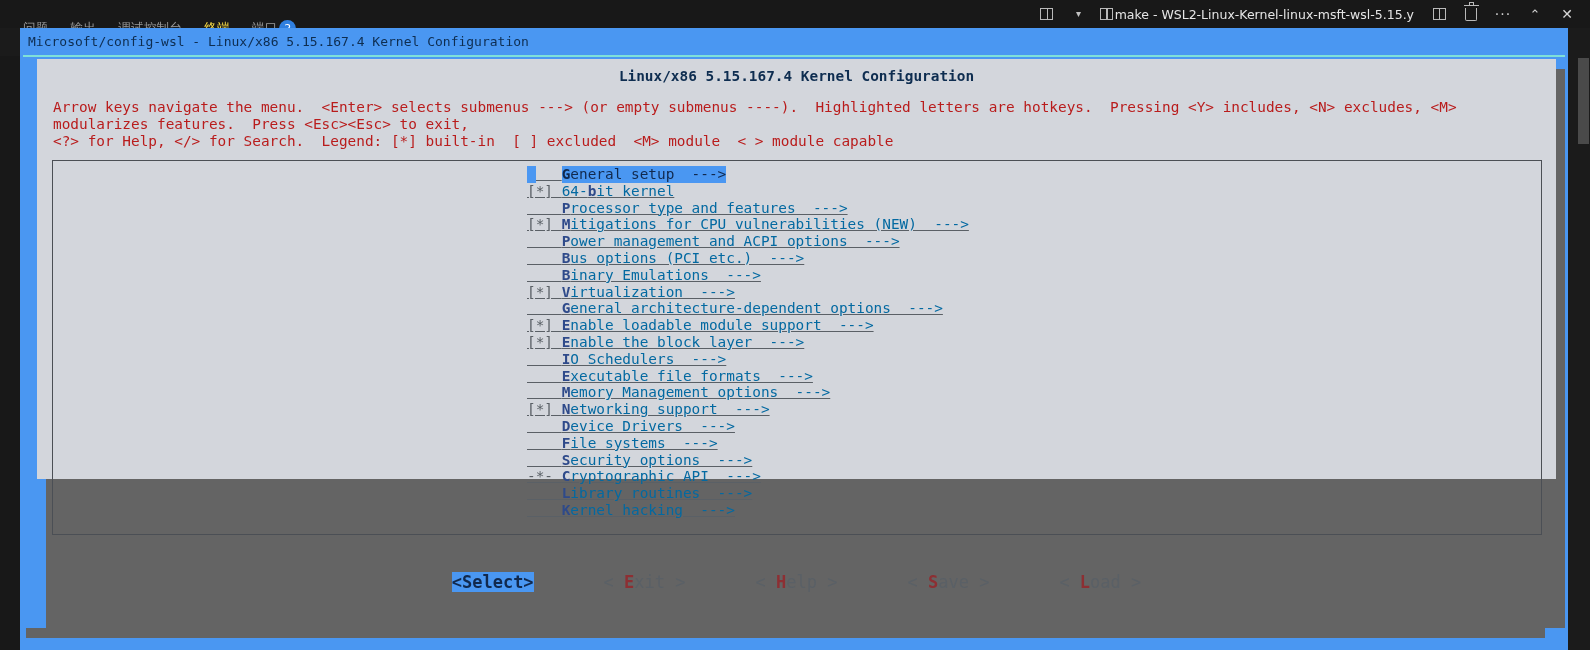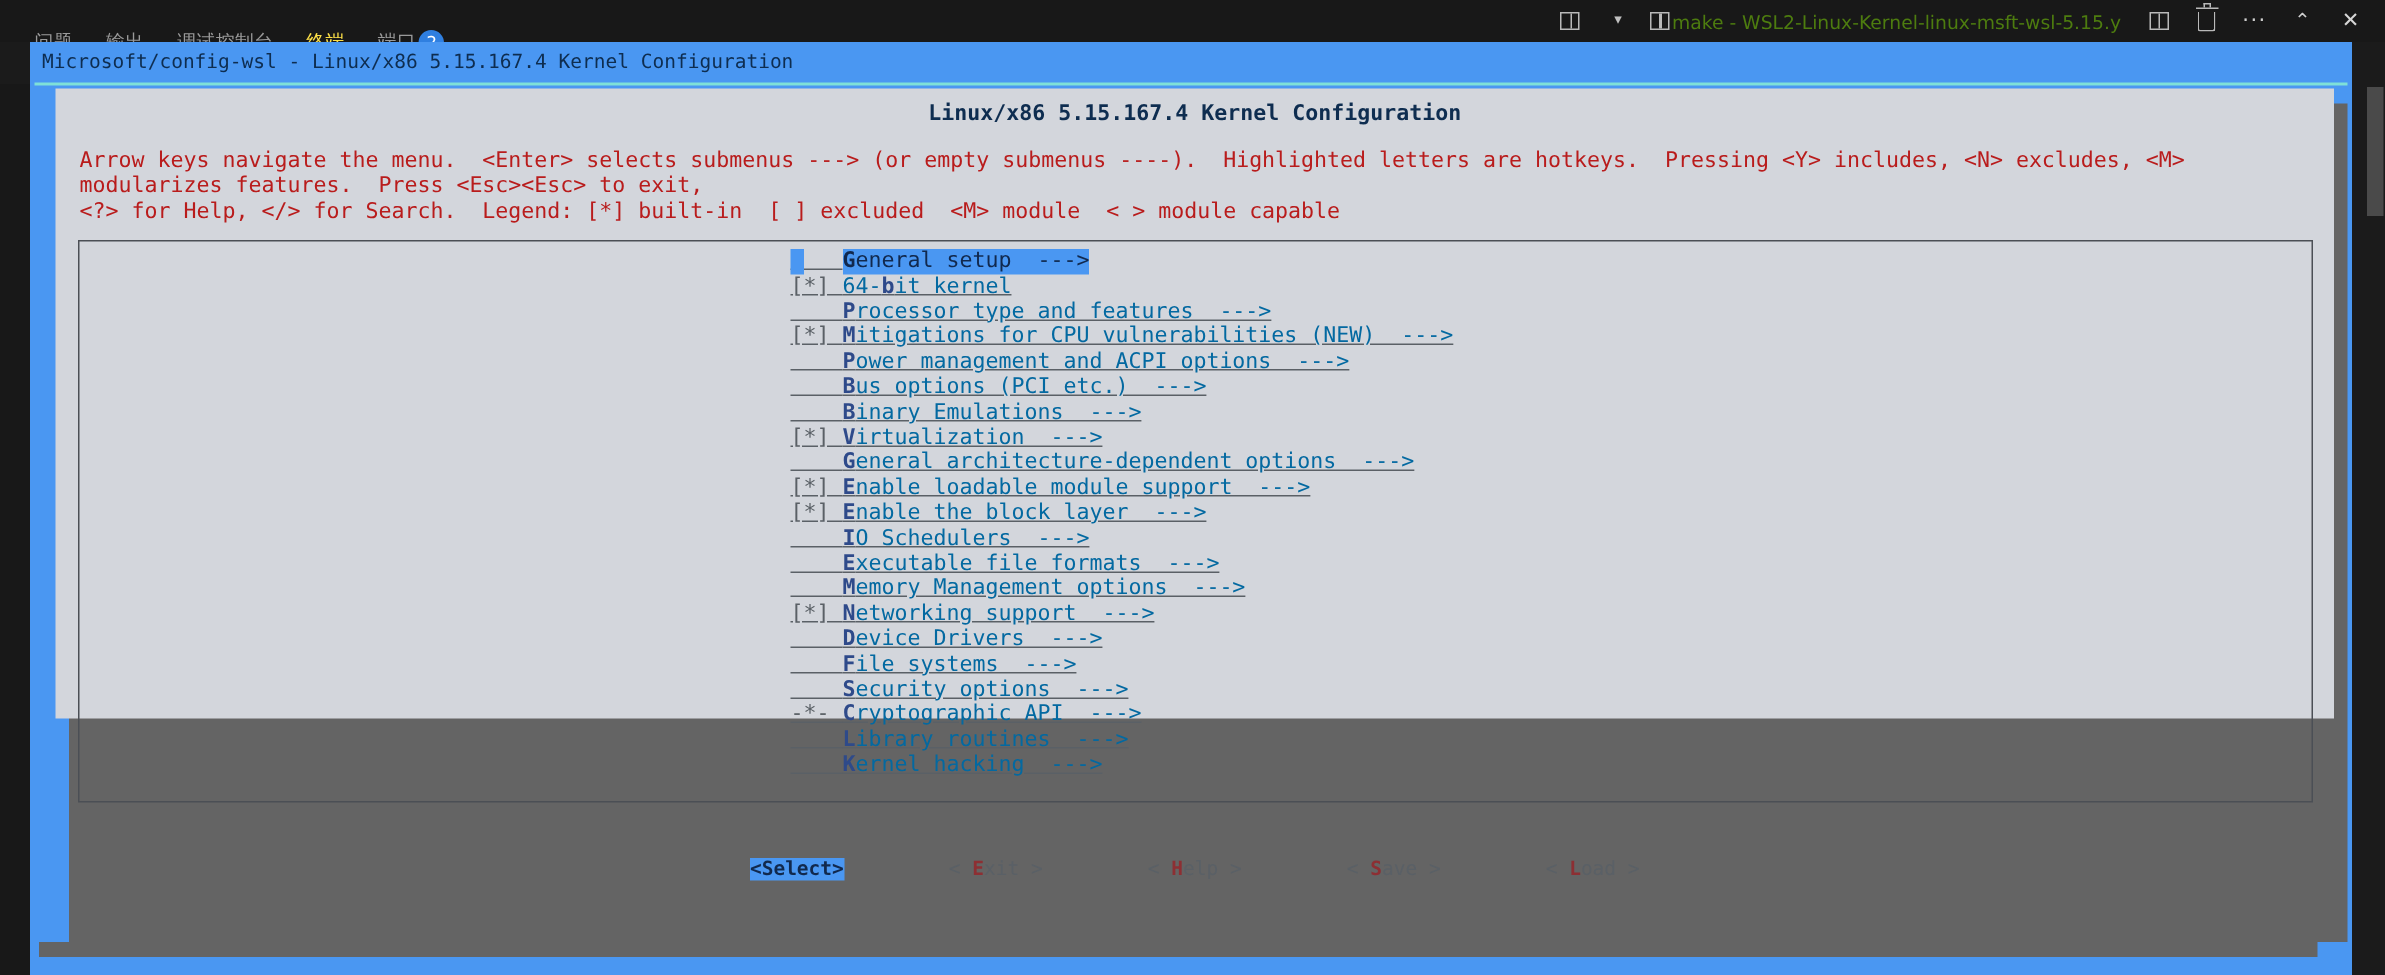--- a/index.html
+++ b/index.html
@@ -35,21 +35,21 @@
   }
   .panel-right{
     margin-left:auto;display:flex;align-items:center;height:28px;padding-right:8px;gap:2px;
   }
   .pr-item{
     display:flex;align-items:center;justify-content:center;
     height:24px;min-width:22px;padding:0 4px;color:#c9c9c9;font-size:12px;
     font-family:"DejaVu Sans","Liberation Sans",sans-serif;cursor:pointer;
   }
   .pr-label{
-    color:#4d7c0f;font-size:12.5px;padding:0 4px 0 2px;white-space:nowrap;
+    color:#e5e5e5;font-size:12.5px;padding:0 4px 0 2px;white-space:nowrap;
     font-family:"DejaVu Sans","Liberation Sans",sans-serif;
   }
   .ico-split{
     display:inline-block;width:13px;height:12px;border:1.4px solid #b9b9b9;
     position:relative;box-sizing:border-box;
   }
   .ico-split::after{content:"";position:absolute;left:50%;top:0;bottom:0;width:1.4px;background:#b9b9b9;}
   .ico-chev{font-size:10px;color:#c0c0c0;line-height:1;}
   .ico-trash{
     display:inline-block;width:12px;height:13px;position:relative;box-sizing:border-box;
@@ -118,21 +118,21 @@
   .sel-hl{
     display:inline-block;background:#4a97f2;color:#0e2d50;
   }
   .sel-hl .hk{color:#11284d;font-weight:bold;}
   .sel-hl .txt{color:#11294e;}
 
   
   .btnrow{
     position:absolute;left:0;top:513px;width:1519px;
     display:flex;justify-content:center;align-items:center;gap:12px;
-    font-size:13px;white-space:pre;
+    font-size:17px;white-space:pre;
   }
   .btn{color:#5a6066;white-space:pre;padding:0;cursor:pointer;}
   .btn .bk{color:#8d2f33;font-weight:bold;}
   .btn.primary{background:#4a97f2;color:#11294e;font-weight:bold;}
   .btn-gap{width:46px;display:inline-block;}
 
   
   .hscroll{
     position:absolute;left:20px;bottom:12px;width:1548px;height:10px;background:#4a97f2;
   }

